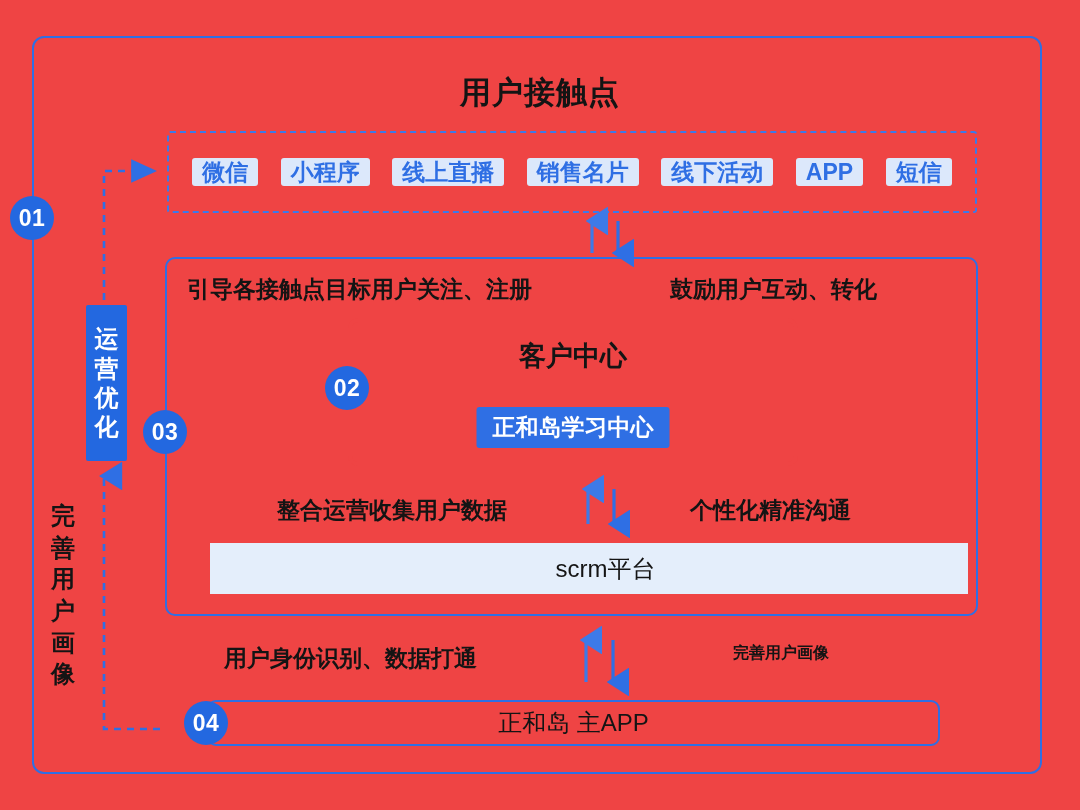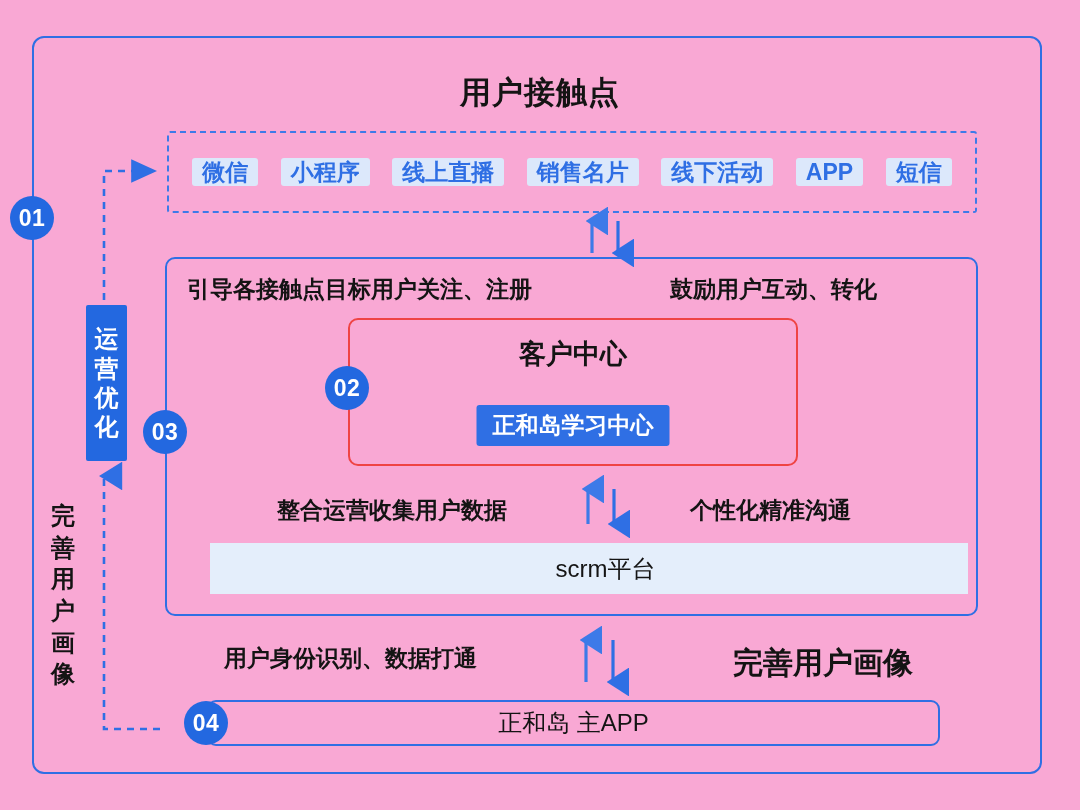--- a/index.html
+++ b/index.html
@@ -8,21 +8,21 @@
     background: #ffffff;
   }
   body {
     font-family: "Liberation Sans", "DejaVu Sans", sans-serif;
     color: #1a1a1a;
   }
   #canvas {
     position: relative;
     width: 1080px;
     height: 810px;
-    background: #f9a8d4;
+    background: #ef4444;
     overflow: hidden;
   }
 
   
   .outer-frame {
     position: absolute;
     left: 32px;
     top: 36px;
     width: 1010px;
     height: 738px;
@@ -86,21 +86,21 @@
   .mb-top-left  { position: absolute; left: 22px;  top: 17px; font-size: 23px; font-weight: bold; color:#141414; white-space: nowrap;}
   .mb-top-right { position: absolute; left: 505px; top: 17px; font-size: 23px; font-weight: bold; color:#141414; white-space: nowrap;}
 
   
   .cc-box {
     position: absolute;
     left: 348px;
     top: 318px;
     width: 450px;
     height: 148px;
-    border: 2px solid #ef4444;
+    border: 4px solid #ef4444;
     border-radius: 10px;
     box-sizing: border-box;
   }
   .cc-title {
     position: absolute;
     left: 0; top: 16px;
     width: 100%;
     text-align: center;
     font-size: 27px;
     font-weight: bold;
@@ -135,21 +135,21 @@
     display: flex;
     align-items: center;
     justify-content: center;
     font-size: 24px;
     color: #141414;
     padding-left: 33px;
   }
 
   
   .bot-left  { position: absolute; left: 224px; top: 643px; font-size: 23px; font-weight: bold; color:#141414; white-space: nowrap;}
-  .bot-right { position: absolute; left: 733px; top: 643px; font-size: 30px; font-weight: bold; color:#141414; white-space: nowrap;}
+  .bot-right { position: absolute; left: 733px; top: 643px; font-size: 16px; font-weight: bold; color:#141414; white-space: nowrap;}
 
   
   .app-box {
     position: absolute;
     left: 207px;
     top: 700px;
     width: 733px;
     height: 46px;
     border: 2.5px solid #2f6fe4;
     border-radius: 9px;

